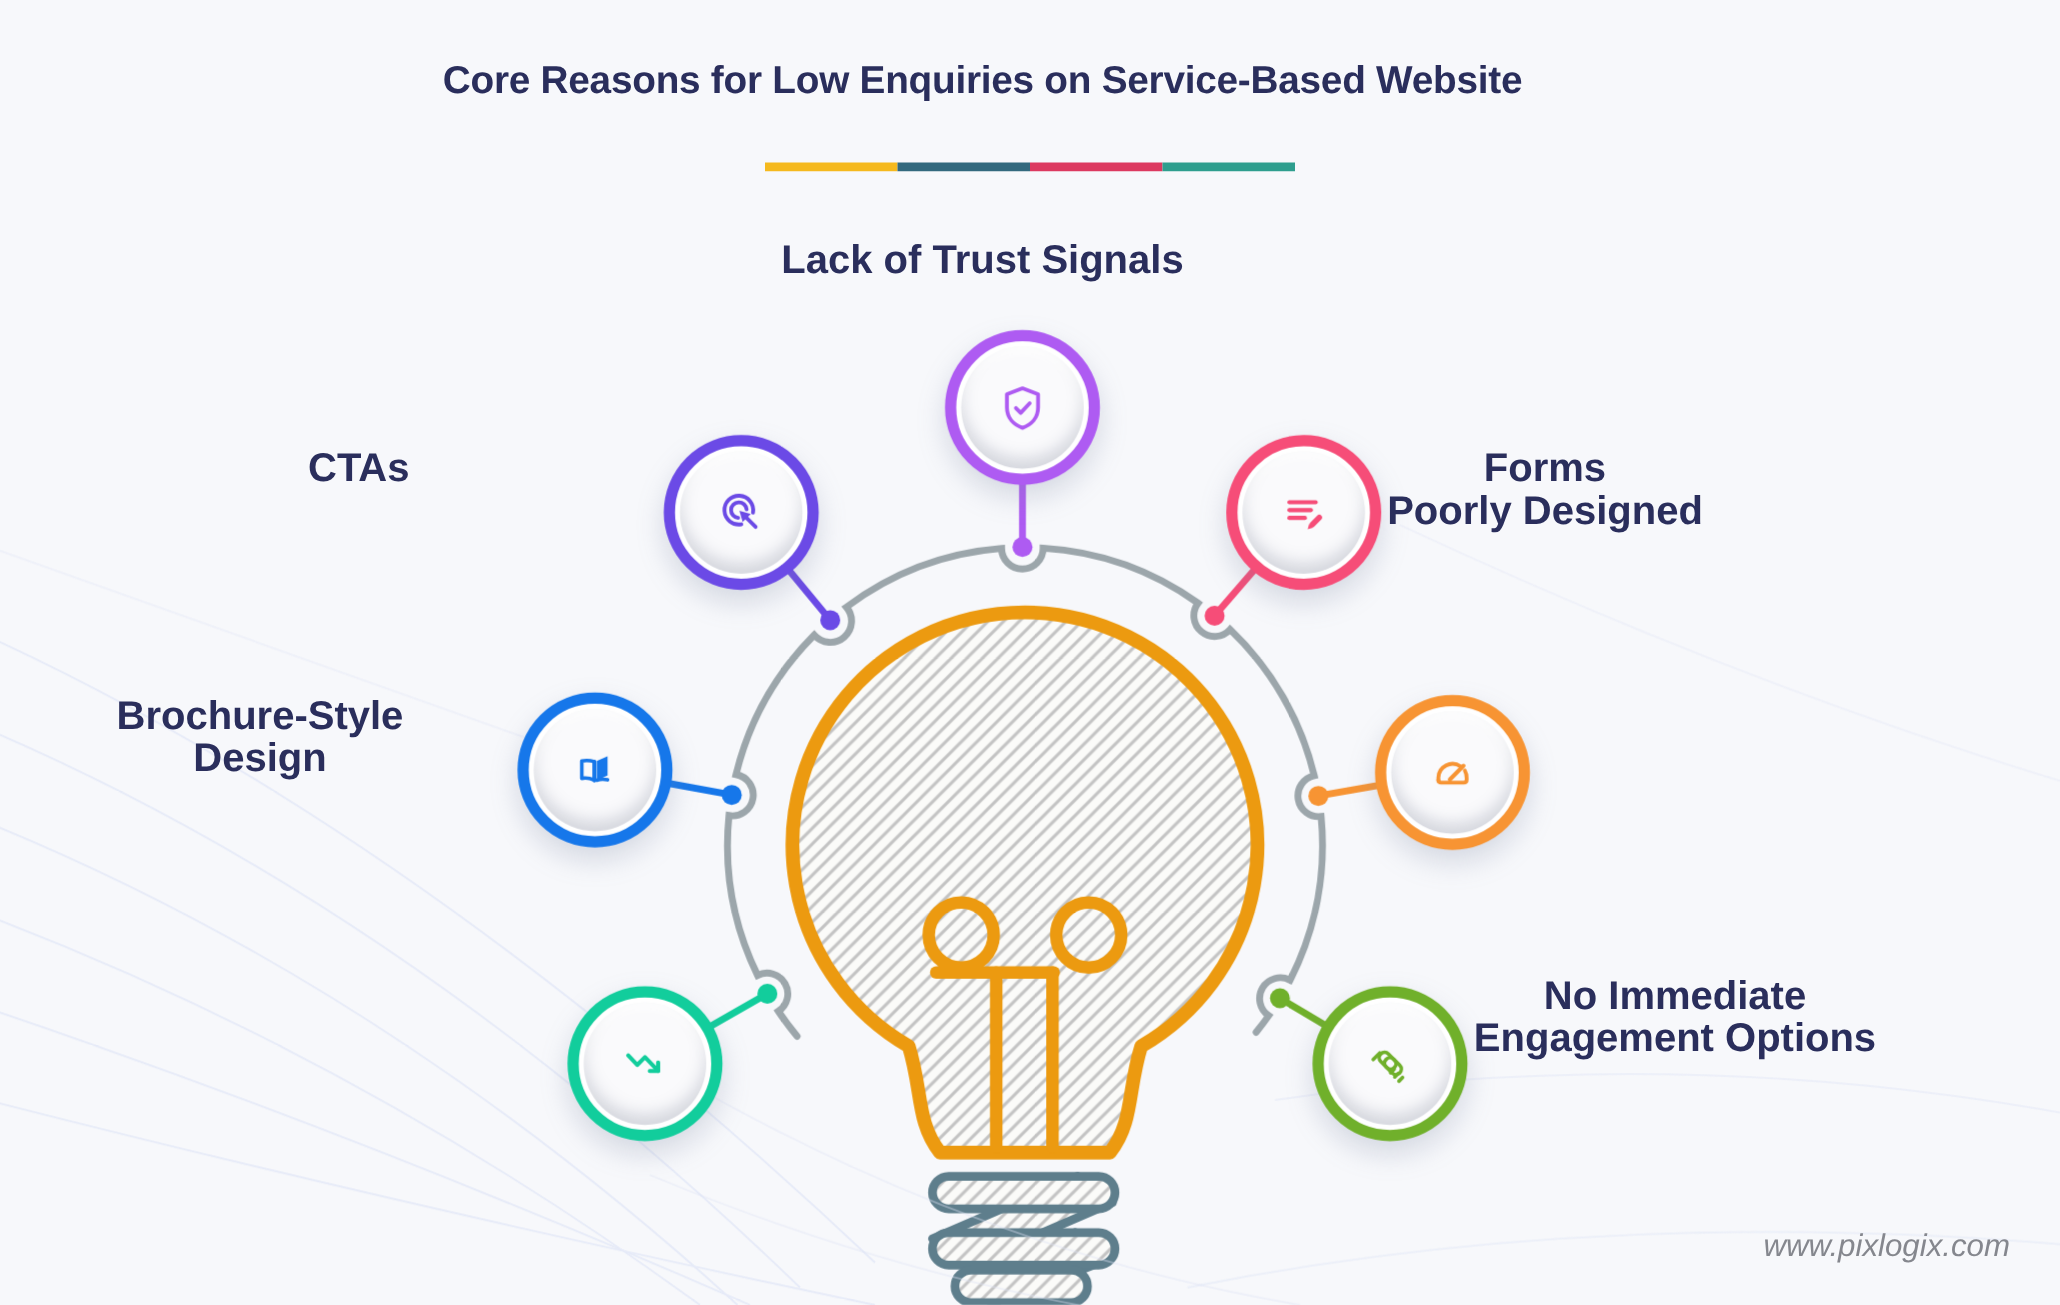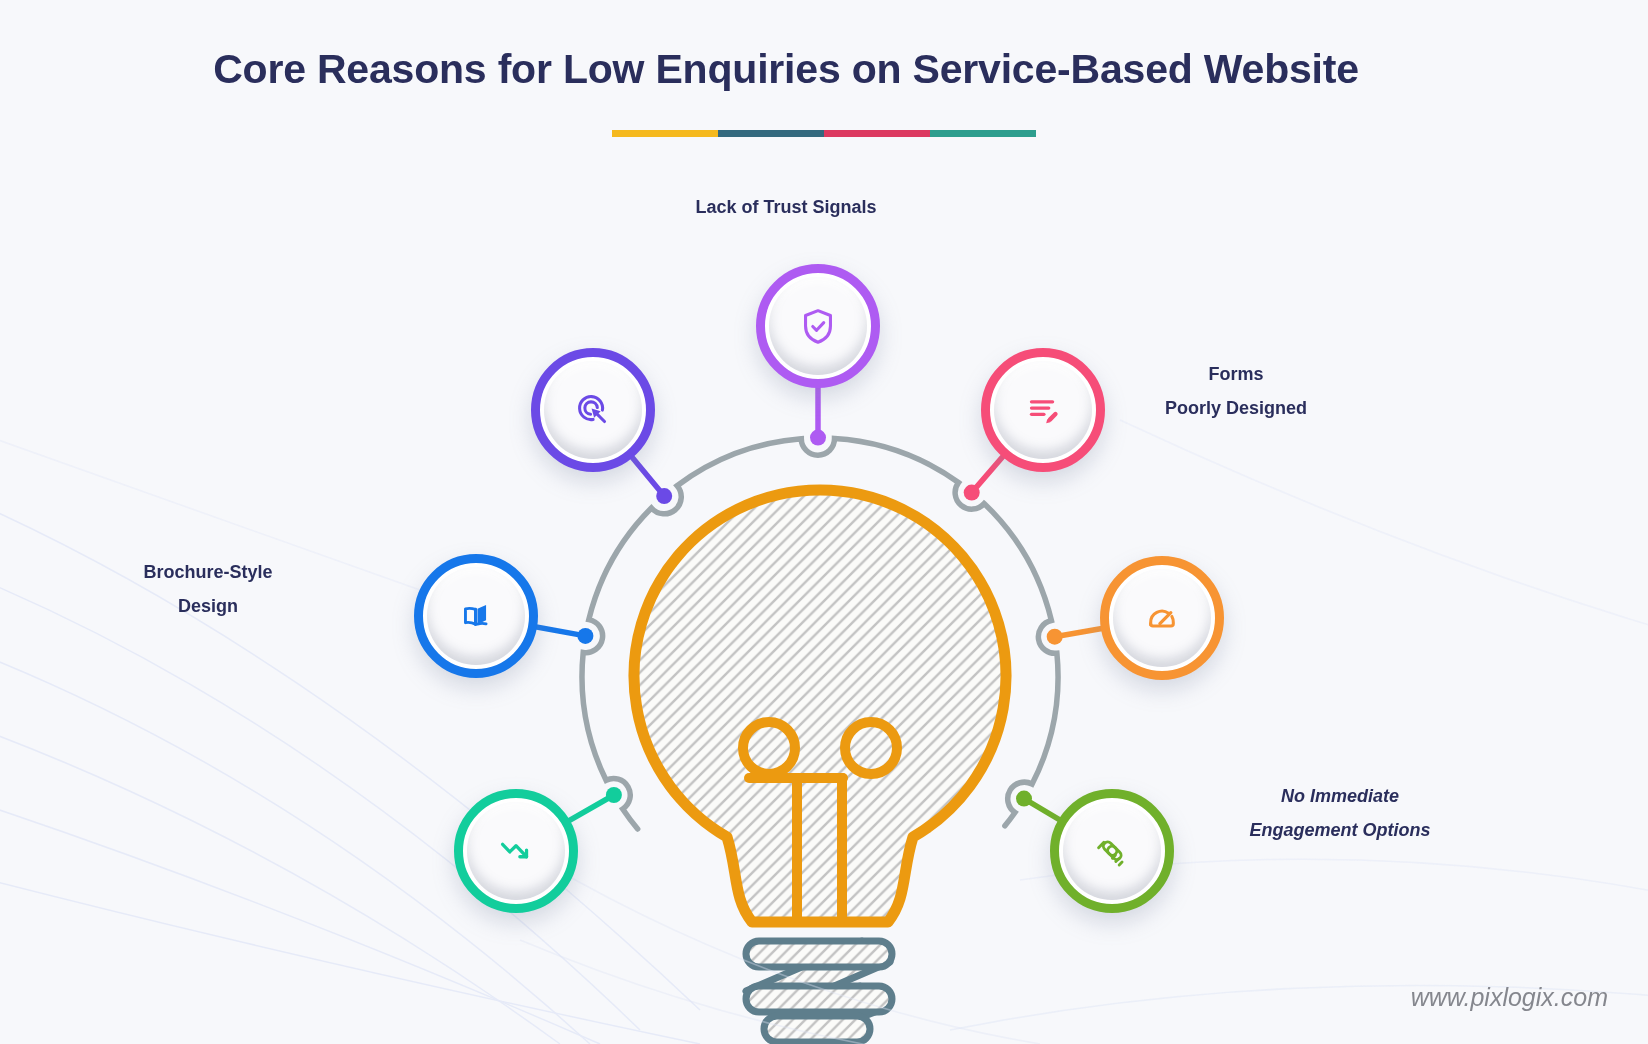--- a/index.html
+++ b/index.html
@@ -1,28 +1,28 @@
 <!DOCTYPE html>
 <html><head>
 <meta charset="utf-8">
 <style>
   html,body{margin:0;padding:0;background:#F7F8FB;}
   .canvas{position:relative;width:1648px;height:1044px;background:#F7F8FB;overflow:hidden;
           font-family:"Liberation Sans",sans-serif;}
   .scene{position:absolute;left:0;top:0;}
   .title{position:absolute;top:46px;left:0;width:1572px;text-align:center;
-         font-size:41px;font-weight:800;color:#2A2E5C;letter-spacing:-.2px;}
+         font-size:31px;font-weight:800;color:#2A2E5C;letter-spacing:-.2px;}
   .divider{position:absolute;top:130px;left:612px;width:424px;height:7px;display:flex;}
   .divider span{flex:1;height:7px;}
   .node{position:absolute;width:124px;height:124px;border-radius:50%;border:9px solid #999;
         background:#ffffff;box-sizing:border-box;box-shadow:0 10px 22px rgba(125,138,165,.28);}
   .disc{position:absolute;inset:4px;border-radius:50%;background:#FAFAFC;
         box-shadow:inset 0 -8px 12px rgba(118,126,148,.28), inset 0 5px 8px #ffffff;
         display:flex;align-items:center;justify-content:center;}
-  .label{position:absolute;width:420px;text-align:center;font-size:18px;font-weight:700;
+  .label{position:absolute;width:420px;text-align:center;font-size:32px;font-weight:700;
          color:#2A2E5C;line-height:34px;}
   .label span{display:block;}
   .watermark{position:absolute;top:983px;right:40px;font-size:25px;font-style:italic;color:#85878E;}
 </style>
 </head>
 <body>
 
 <div class="canvas">
 
   <svg class="scene" width="1648" height="1044" viewBox="0 0 1648 1044">
@@ -200,29 +200,30 @@
           <path d="M 24.5 31.5 L 27.5 28.5 M 28 35 L 31 32 M 31.5 38.5 L 34.5 35.5"></path>
         </g>
       </svg>
     </div>
   </div>
 
   <div class="label" style="left:576px;top:190px;">
     <span>Lack of Trust Signals</span>
   </div>
   <div class="label" style="left:77px;top:357px;">
+      <span>CTAs</span>
   </div>
   <div class="label" style="left:1026px;top:357px;">
     <span>Forms</span>
       <span>Poorly Designed</span>
   </div>
   <div class="label" style="left:-2px;top:555px;">
     <span>Brochure-Style</span>
       <span>Design</span>
   </div>
-  <div class="label" style="left:1130px;top:779px;font-style:italic;">
+  <div class="label" style="left:1130px;top:779px;">
     <span>No Immediate</span>
       <span>Engagement Options</span>
   </div>
 
   <div class="watermark">www.pixlogix.com</div>
 
 </div>
 
 </body></html>

